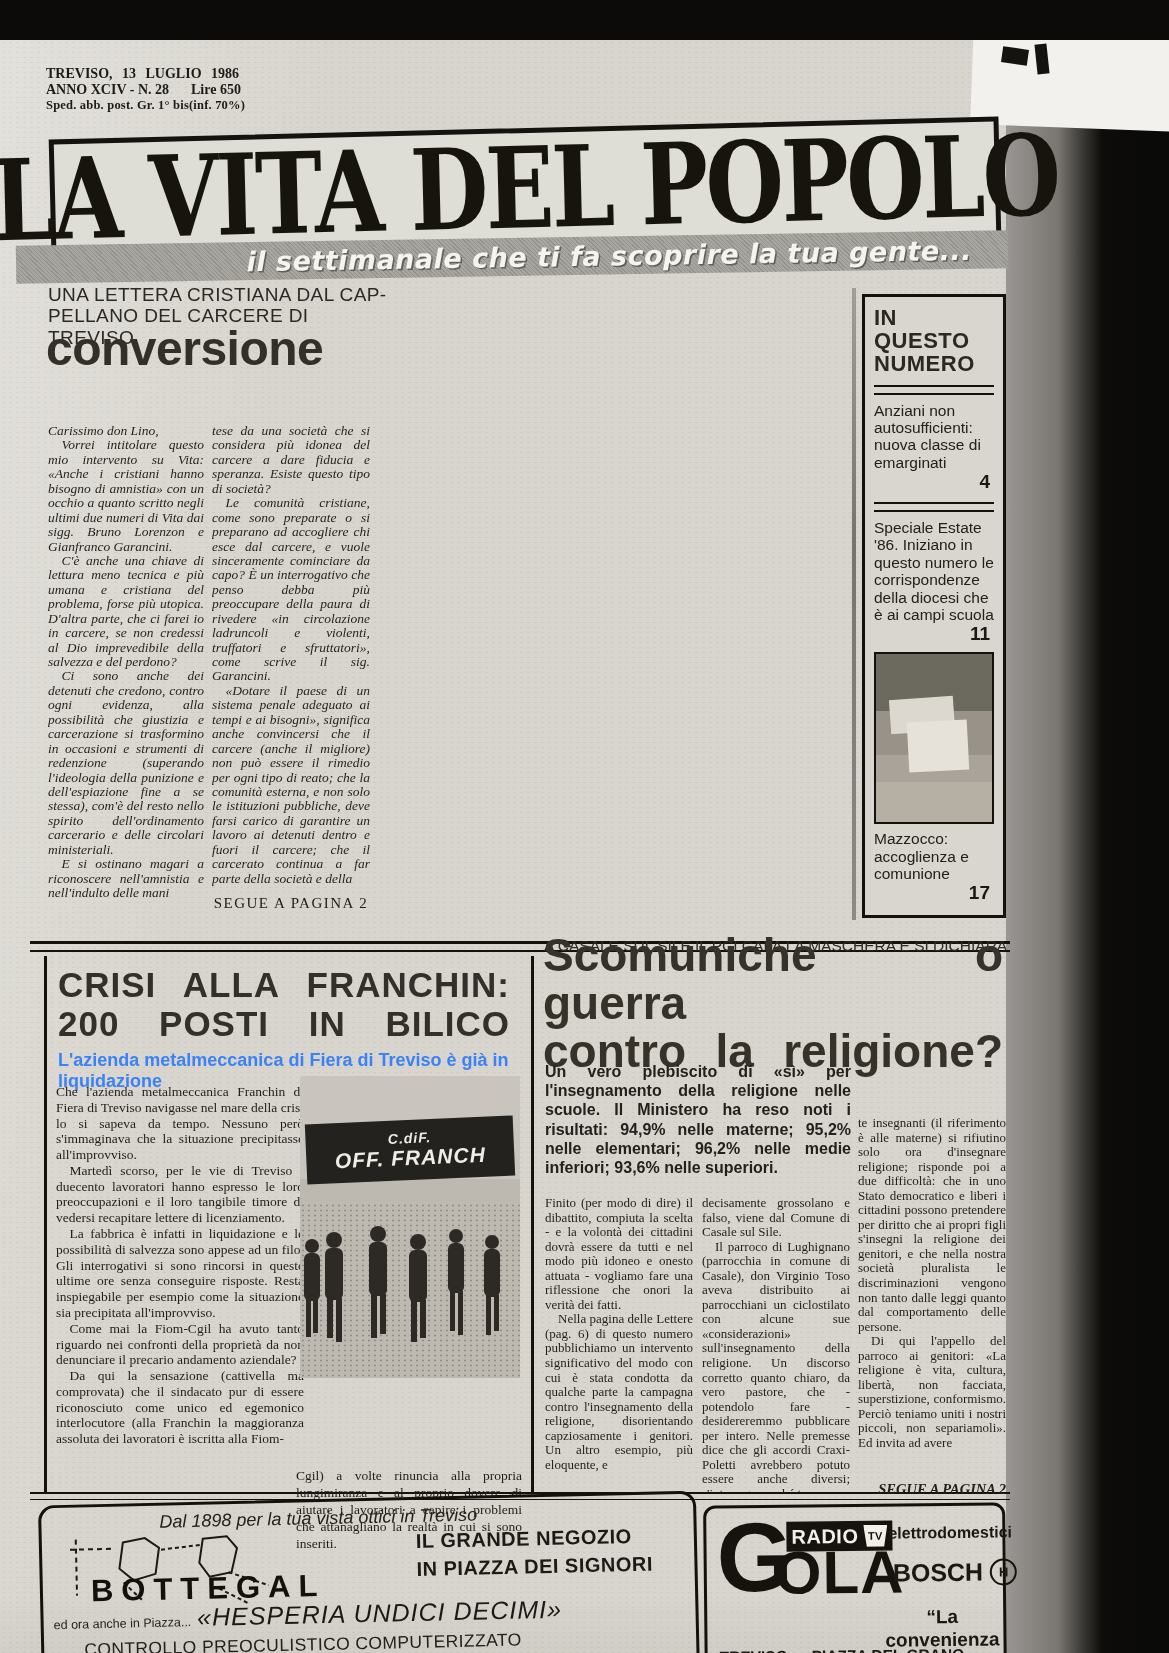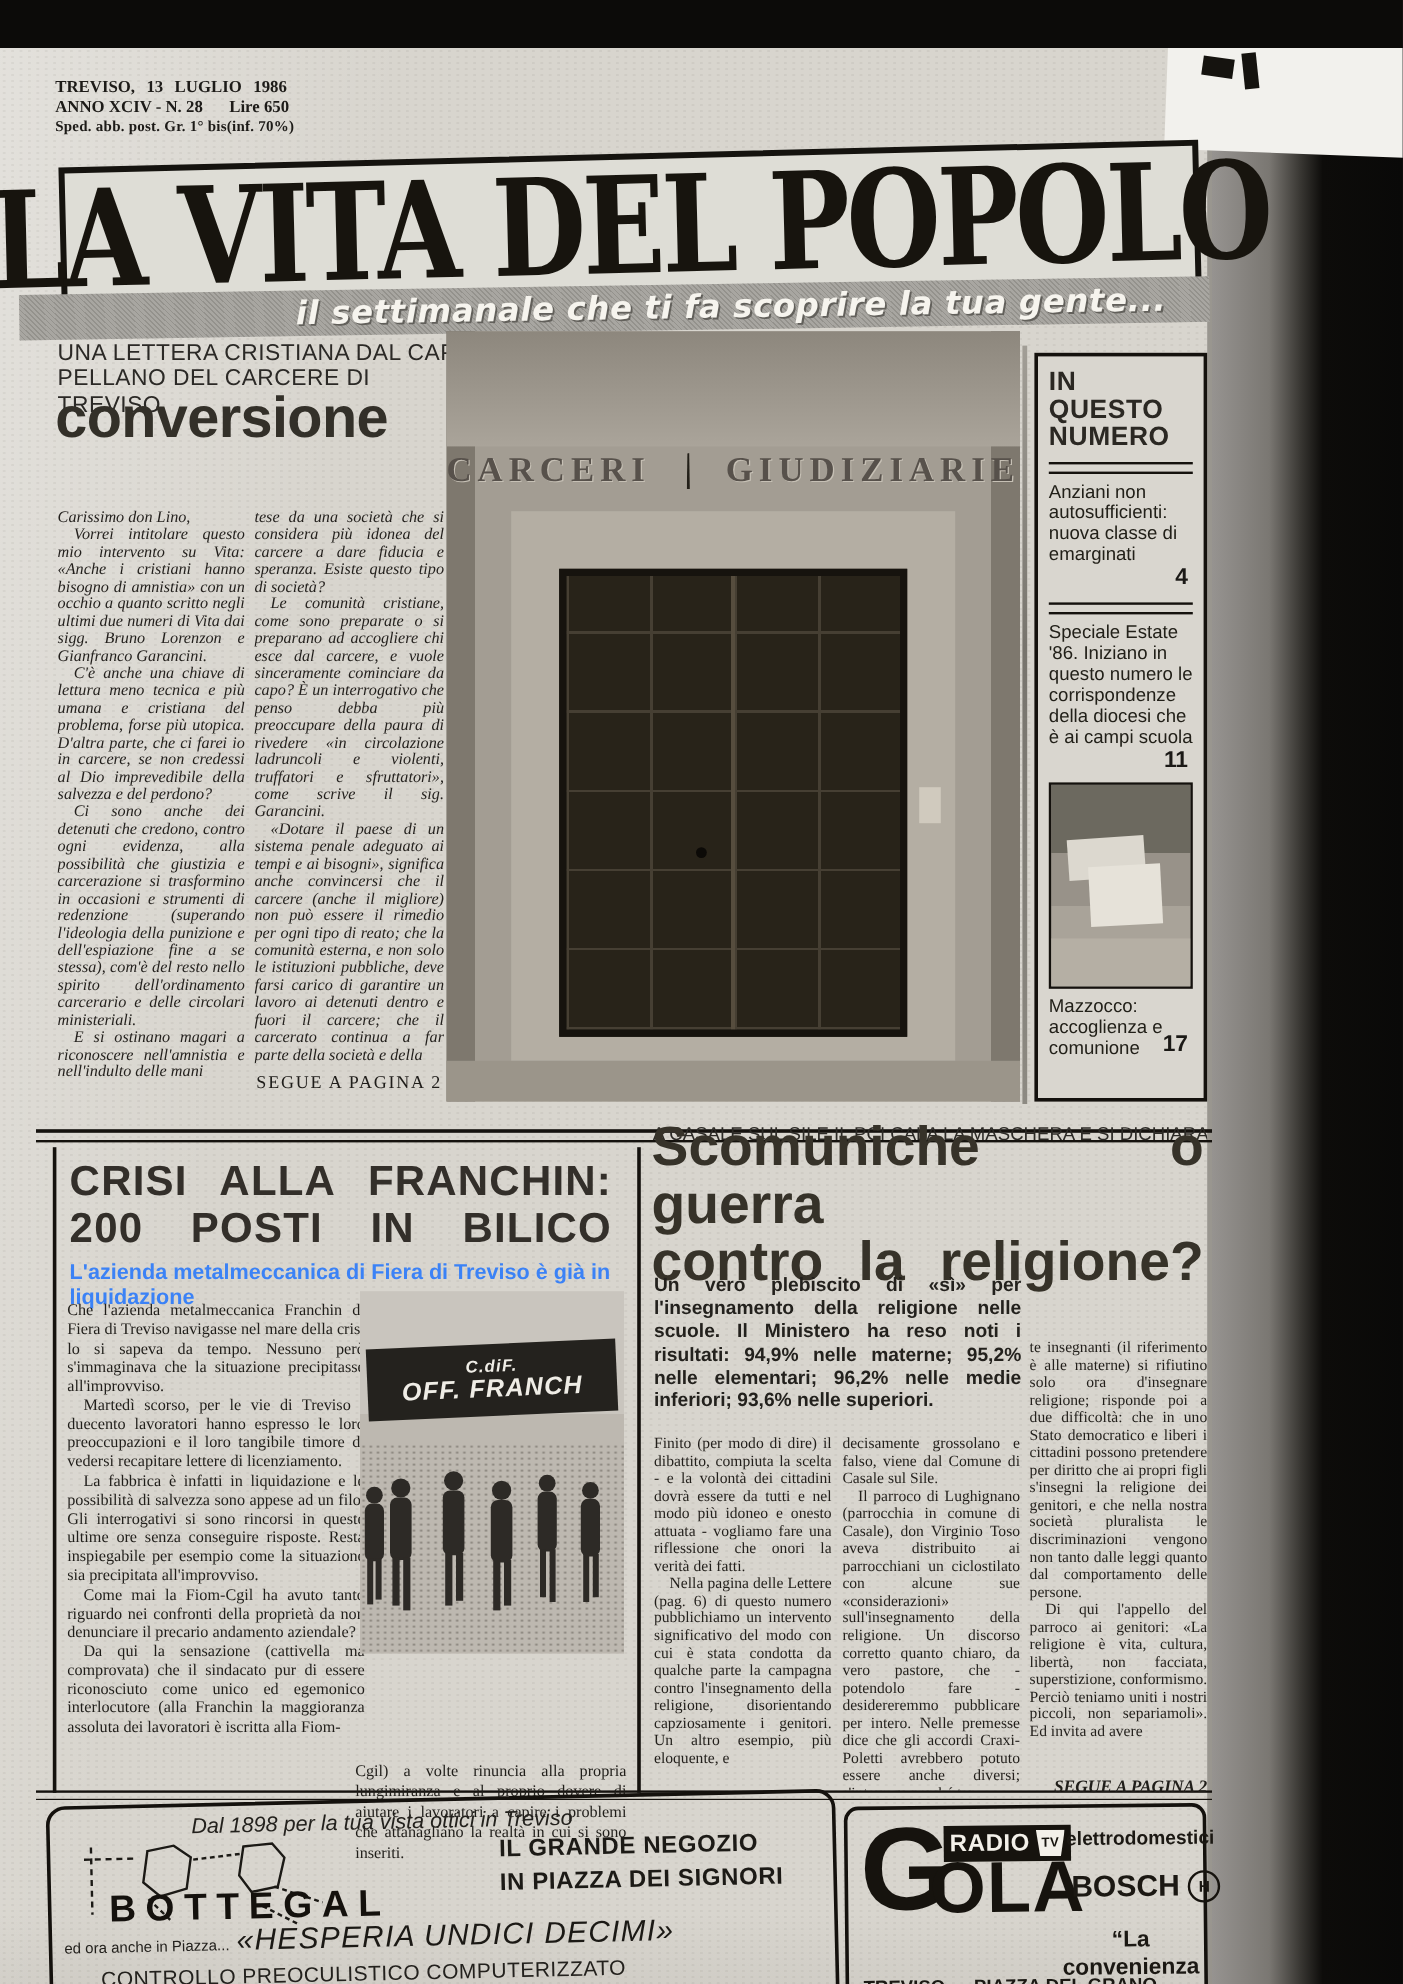--- a/index.html
+++ b/index.html
@@ -66,21 +66,21 @@
     padding:10px 9px;box-sizing:border-box;}
   .sb-title{font-size:22px;font-weight:bold;line-height:1.04;letter-spacing:.5px;color:#2b2823;white-space:pre-line;}
   .sb-rule{height:6px;border-top:2.5px solid #14110d;border-bottom:2.5px solid #14110d;margin:9px 0 7px;}
   .sb-item-text{font-size:15.5px;line-height:1.12;color:#222019;}
   .sb-page{font-size:19px;font-weight:bold;text-align:right;padding-right:4px;color:#1b1916;}
   .sb-photo{margin:7px 0 6px;height:168px;border:2px solid #14110d;position:relative;overflow:hidden;
     background:linear-gradient(#6c695f 0 34%, #989289 34% 60%, #a9a399 60%);}
   .sb-bld1{position:absolute;left:12%;top:26%;width:55%;height:20%;background:#dcd8cf;transform:rotate(-4deg);}
   .sb-bld2{position:absolute;left:28%;top:40%;width:52%;height:30%;background:#e6e2d9;transform:rotate(-3deg);}
   .sb-road{position:absolute;left:0;bottom:0;width:100%;height:24%;background:#b5afa4;}
-  .sb-caption{display:flex;flex-direction:row;align-items:flex-end;}
+  .sb-caption{display:flex;flex-direction:column;}
   
   .divider-main{left:30px;top:901px;width:980px;height:6px;border-top:3px solid #15120e;border-bottom:2px solid #15120e;}
   .vrule-left{left:44px;top:916px;width:3px;height:538px;background:#15120e;}
   .vrule-mid{left:531px;top:916px;width:3px;height:538px;background:#15120e;}
   .divider-bottom{left:30px;top:1452px;width:980px;height:5px;border-top:2.5px solid #15120e;border-bottom:1.5px solid #15120e;}
   
   .f-headline{left:58px;top:926px;width:452px;font-size:35px;font-weight:900;color:#332f2a;line-height:1.1;}
   .f-headline .hl-line{text-align:justify;text-align-last:justify;letter-spacing:1px;}
   .f-subhead{left:58px;top:1010px;width:456px;font-size:18px;font-weight:bold;color:#3b82f6;}
   .f-body{left:56px;top:1044px;width:248px;height:404px;font-family:"Liberation Serif",serif;font-size:13.5px;
@@ -180,34 +180,20 @@
   <div class="abs serif-col art1-col1">Carissimo don Lino,
  Vorrei intitolare questo mio intervento su Vita: «Anche i cristiani hanno bisogno di amnistia» con un occhio a quanto scritto negli ultimi due numeri di Vita dai sigg. Bruno Lorenzon e Gianfranco Garancini.
  C'è anche una chiave di lettura meno tecnica e più umana e cristiana del problema, forse più utopica. D'altra parte, che ci farei io in carcere, se non credessi al Dio imprevedibile della salvezza e del perdono?
  Ci sono anche dei detenuti che credono, contro ogni evidenza, alla possibilità che giustizia e carcerazione si trasformino in occasioni e strumenti di redenzione (superando l'ideologia della punizione e dell'espiazione fine a se stessa), com'è del resto nello spirito dell'ordinamento carcerario e delle circolari ministeriali.
  E si ostinano magari a riconoscere nell'amnistia e nell'indulto delle mani</div>
   <div class="abs serif-col art1-col2">tese da una società che si considera più idonea del carcere a dare fiducia e speranza. Esiste questo tipo di società?
  Le comunità cristiane, come sono preparate o si preparano ad accogliere chi esce dal carcere, e vuole sinceramente cominciare da capo? È un interrogativo che penso debba più preoccupare della paura di rivedere «in circolazione ladruncoli e violenti, truffatori e sfruttatori», come scrive il sig. Garancini.
  «Dotare il paese di un sistema penale adeguato ai tempi e ai bisogni», significa anche convincersi che il carcere (anche il migliore) non può essere il rimedio per ogni tipo di reato; che la comunità esterna, e non solo le istituzioni pubbliche, deve farsi carico di garantire un lavoro ai detenuti dentro e fuori il carcere; che il carcerato continua a far parte della società e della</div>
   <div class="abs segue1">SEGUE A PAGINA 2</div>
 
-  <div class="abs photo-prison">
-    <div class="abs pp-top"></div>
-    <div class="abs pp-inscription">
-      <span>CARCERI</span>
-      <span class="pp-lamp"></span>
-      <span>GIUDIZIARIE</span>
-    </div>
-    <div class="abs pp-arch-shadow"></div>
-    <div class="abs pp-frame"></div>
-    <div class="abs pp-door"></div>
-    <div class="abs pp-knob"></div>
-    <div class="abs pp-plaque"></div>
-    <div class="abs pp-ground"></div>
-  </div>
 
   <div class="abs sidebar">
     <div class="sb-title">IN
 QUESTO
 NUMERO</div>
     <div class="sb-rule"></div>
     <div class="sb-item-text">Anziani non autosufficienti: nuova classe di emarginati</div>
     <div class="sb-page">4</div>
     <div class="sb-rule"></div>
     <div class="sb-item-text">Speciale Estate '86. Iniziano in questo numero le corrispondenze della diocesi che è ai campi scuola</div>

